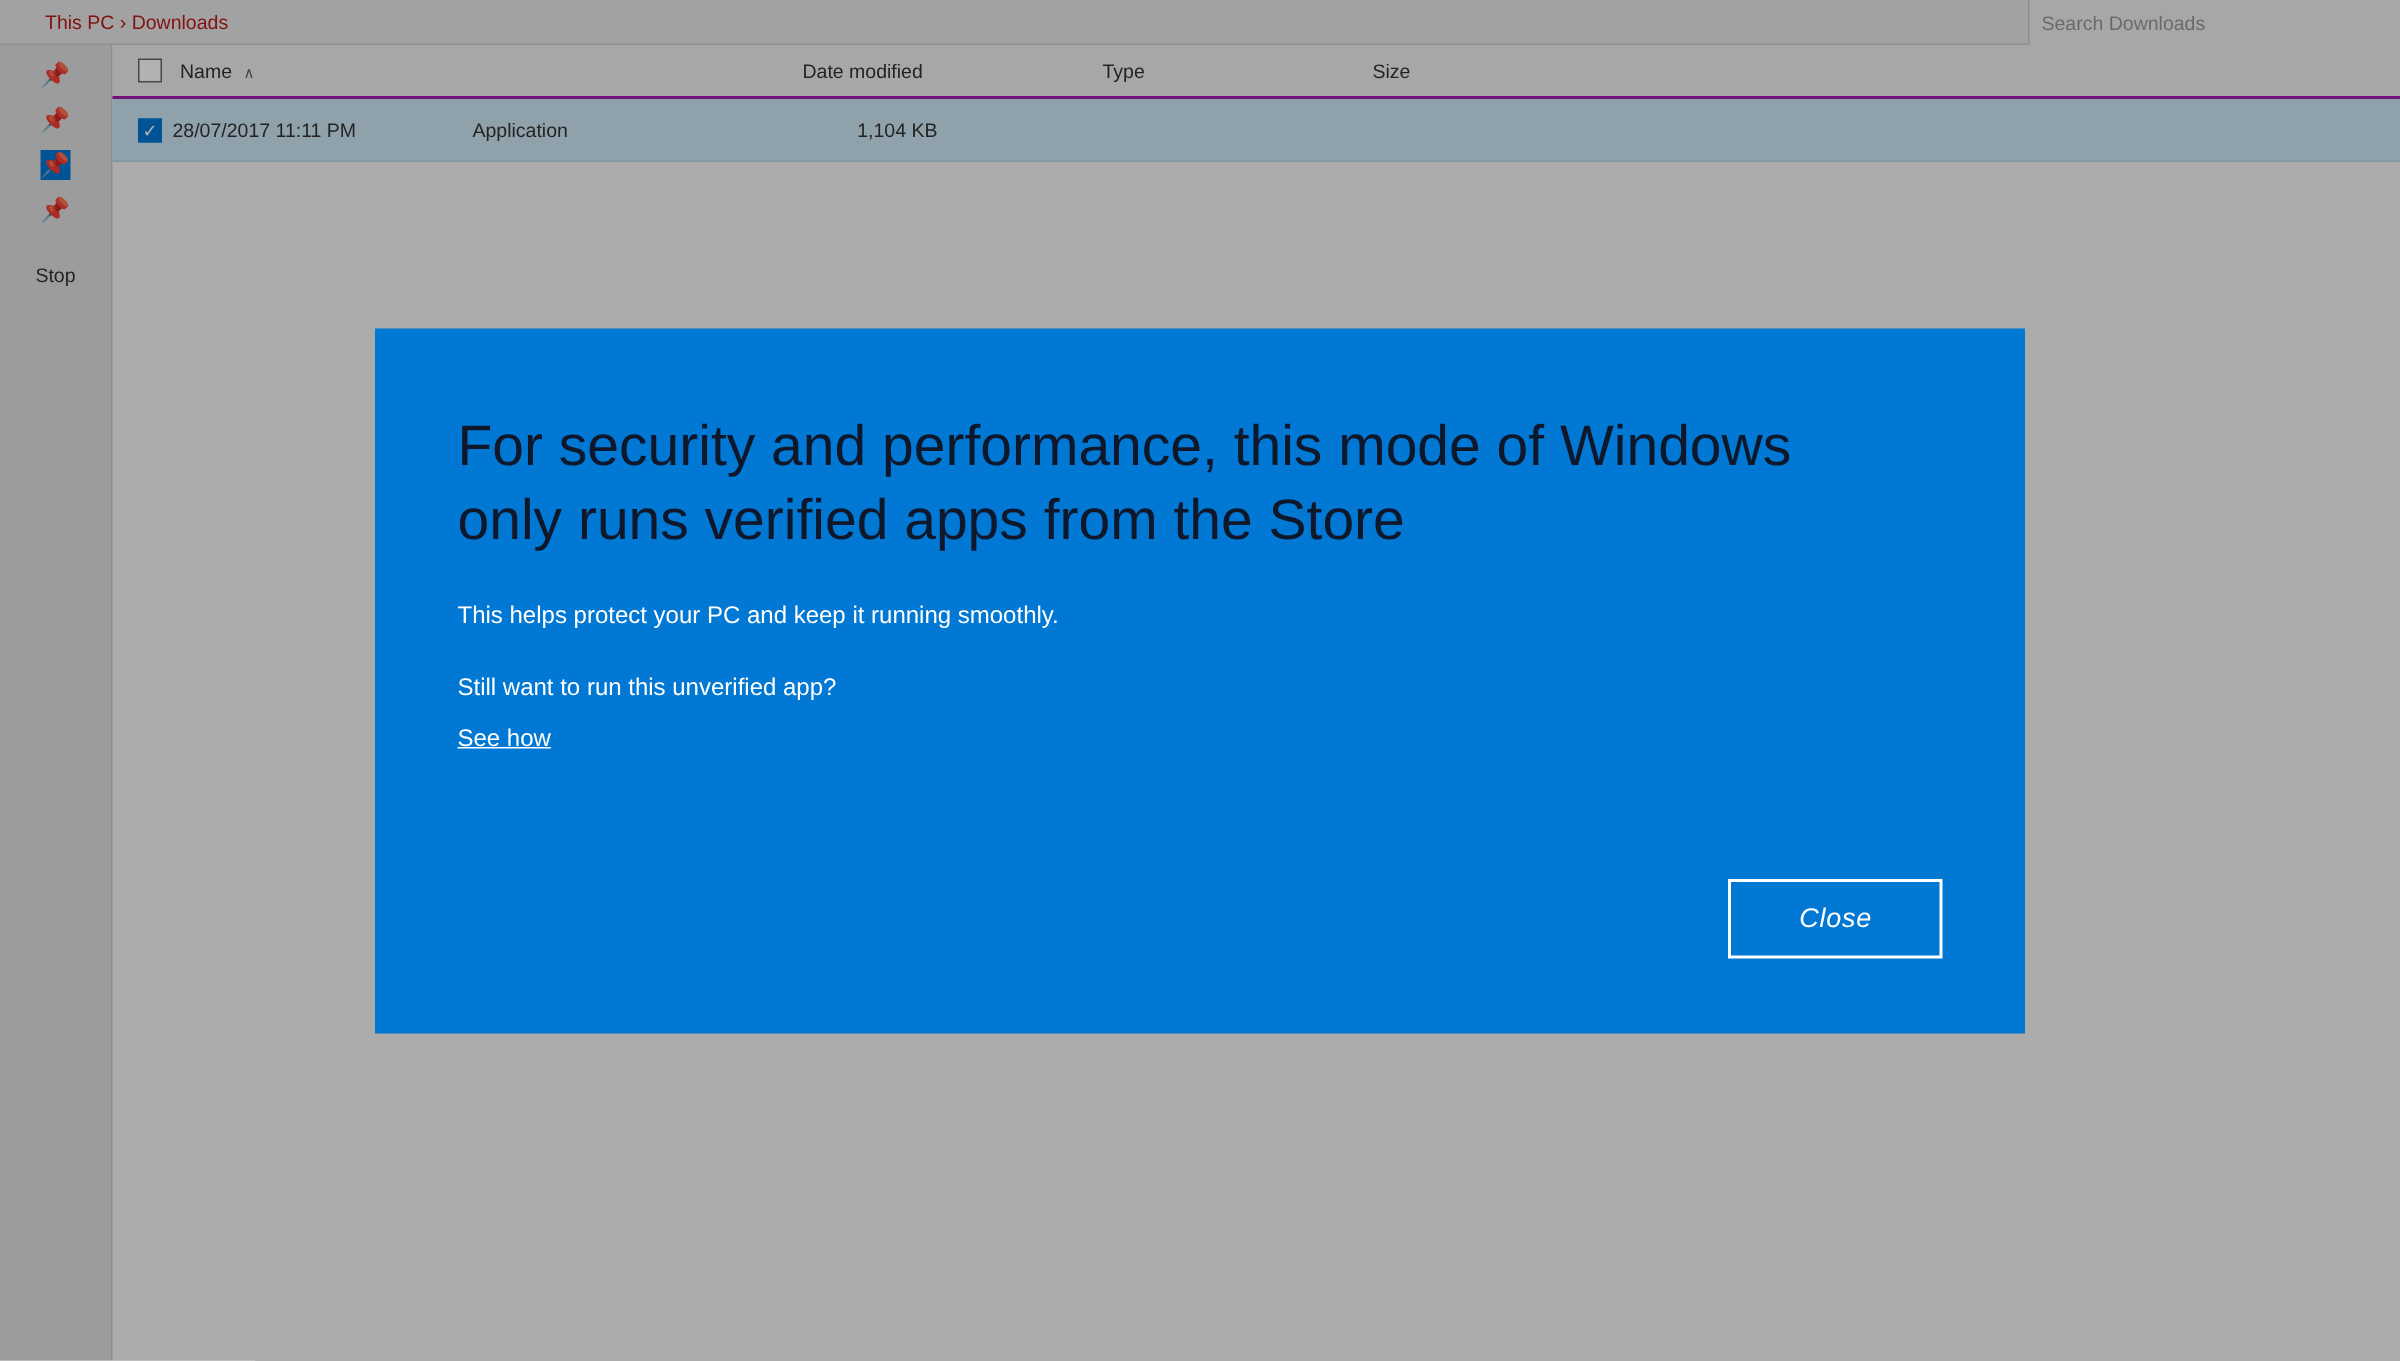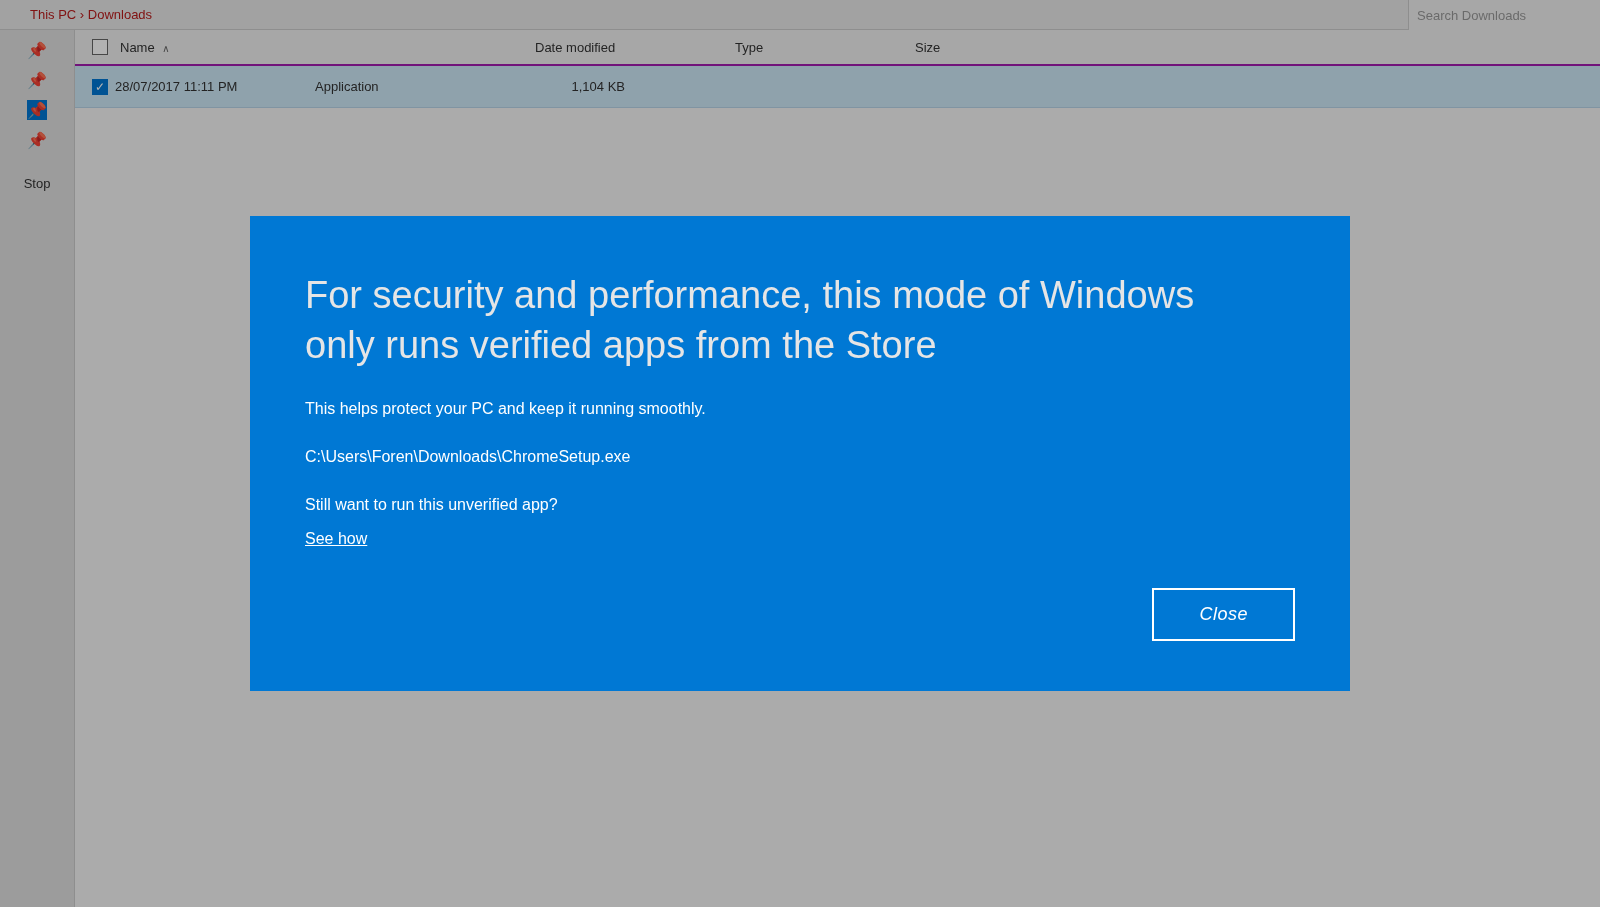--- a/index.html
+++ b/index.html
@@ -44,21 +44,21 @@
     .breadcrumb-text {
       color: #b91c1c;
       font-size: 13px;
       margin-left: 20px;
     }
 
     .search-box {
       position: absolute;
       right: 0;
       top: 0;
-      width: 192px;
+      width: 248px;
       height: 30px;
       background: #f0f0f0;
       border-left: 1px solid #ccc;
       display: flex;
       align-items: center;
       padding: 0 8px;
       color: #999;
       font-size: 13px;
     }
 
@@ -209,21 +209,21 @@
       padding: 55px 55px 50px 55px;
       position: relative;
       display: flex;
       flex-direction: column;
       justify-content: space-between;
     }
 
     .dialog-title {
       font-size: 38px;
       font-weight: 300;
-      color: #e5e5e5;
+      color: #0f172a;
       line-height: 1.3;
       margin-bottom: 30px;
       max-width: 900px;
     }
 
     .dialog-subtitle {
       font-size: 16px;
       color: white;
       margin-bottom: 30px;
       font-weight: 300;
@@ -344,21 +344,20 @@
     <div class="col-type" style="font-size:13px;color:#333;">Application</div>
     <div class="col-size" style="font-size:13px;color:#333;text-align:right;width:130px;">1,104 KB</div>
   </div>
 </div>
 
 <div class="dialog-overlay">
   <div class="dialog">
     <div>
       <div class="dialog-title">For security and performance, this mode of Windows only runs verified apps from the Store</div>
       <div class="dialog-subtitle">This helps protect your PC and keep it running smoothly.</div>
-      <div class="dialog-filepath">C:\Users\Foren\Downloads\ChromeSetup.exe</div>
       <div class="dialog-question">Still want to run this unverified app?</div>
       <div class="dialog-link">See how</div>
     </div>
     <div class="dialog-footer">
       <button class="close-button">Close</button>
     </div>
   </div>
 </div>
 
 </body></html>

